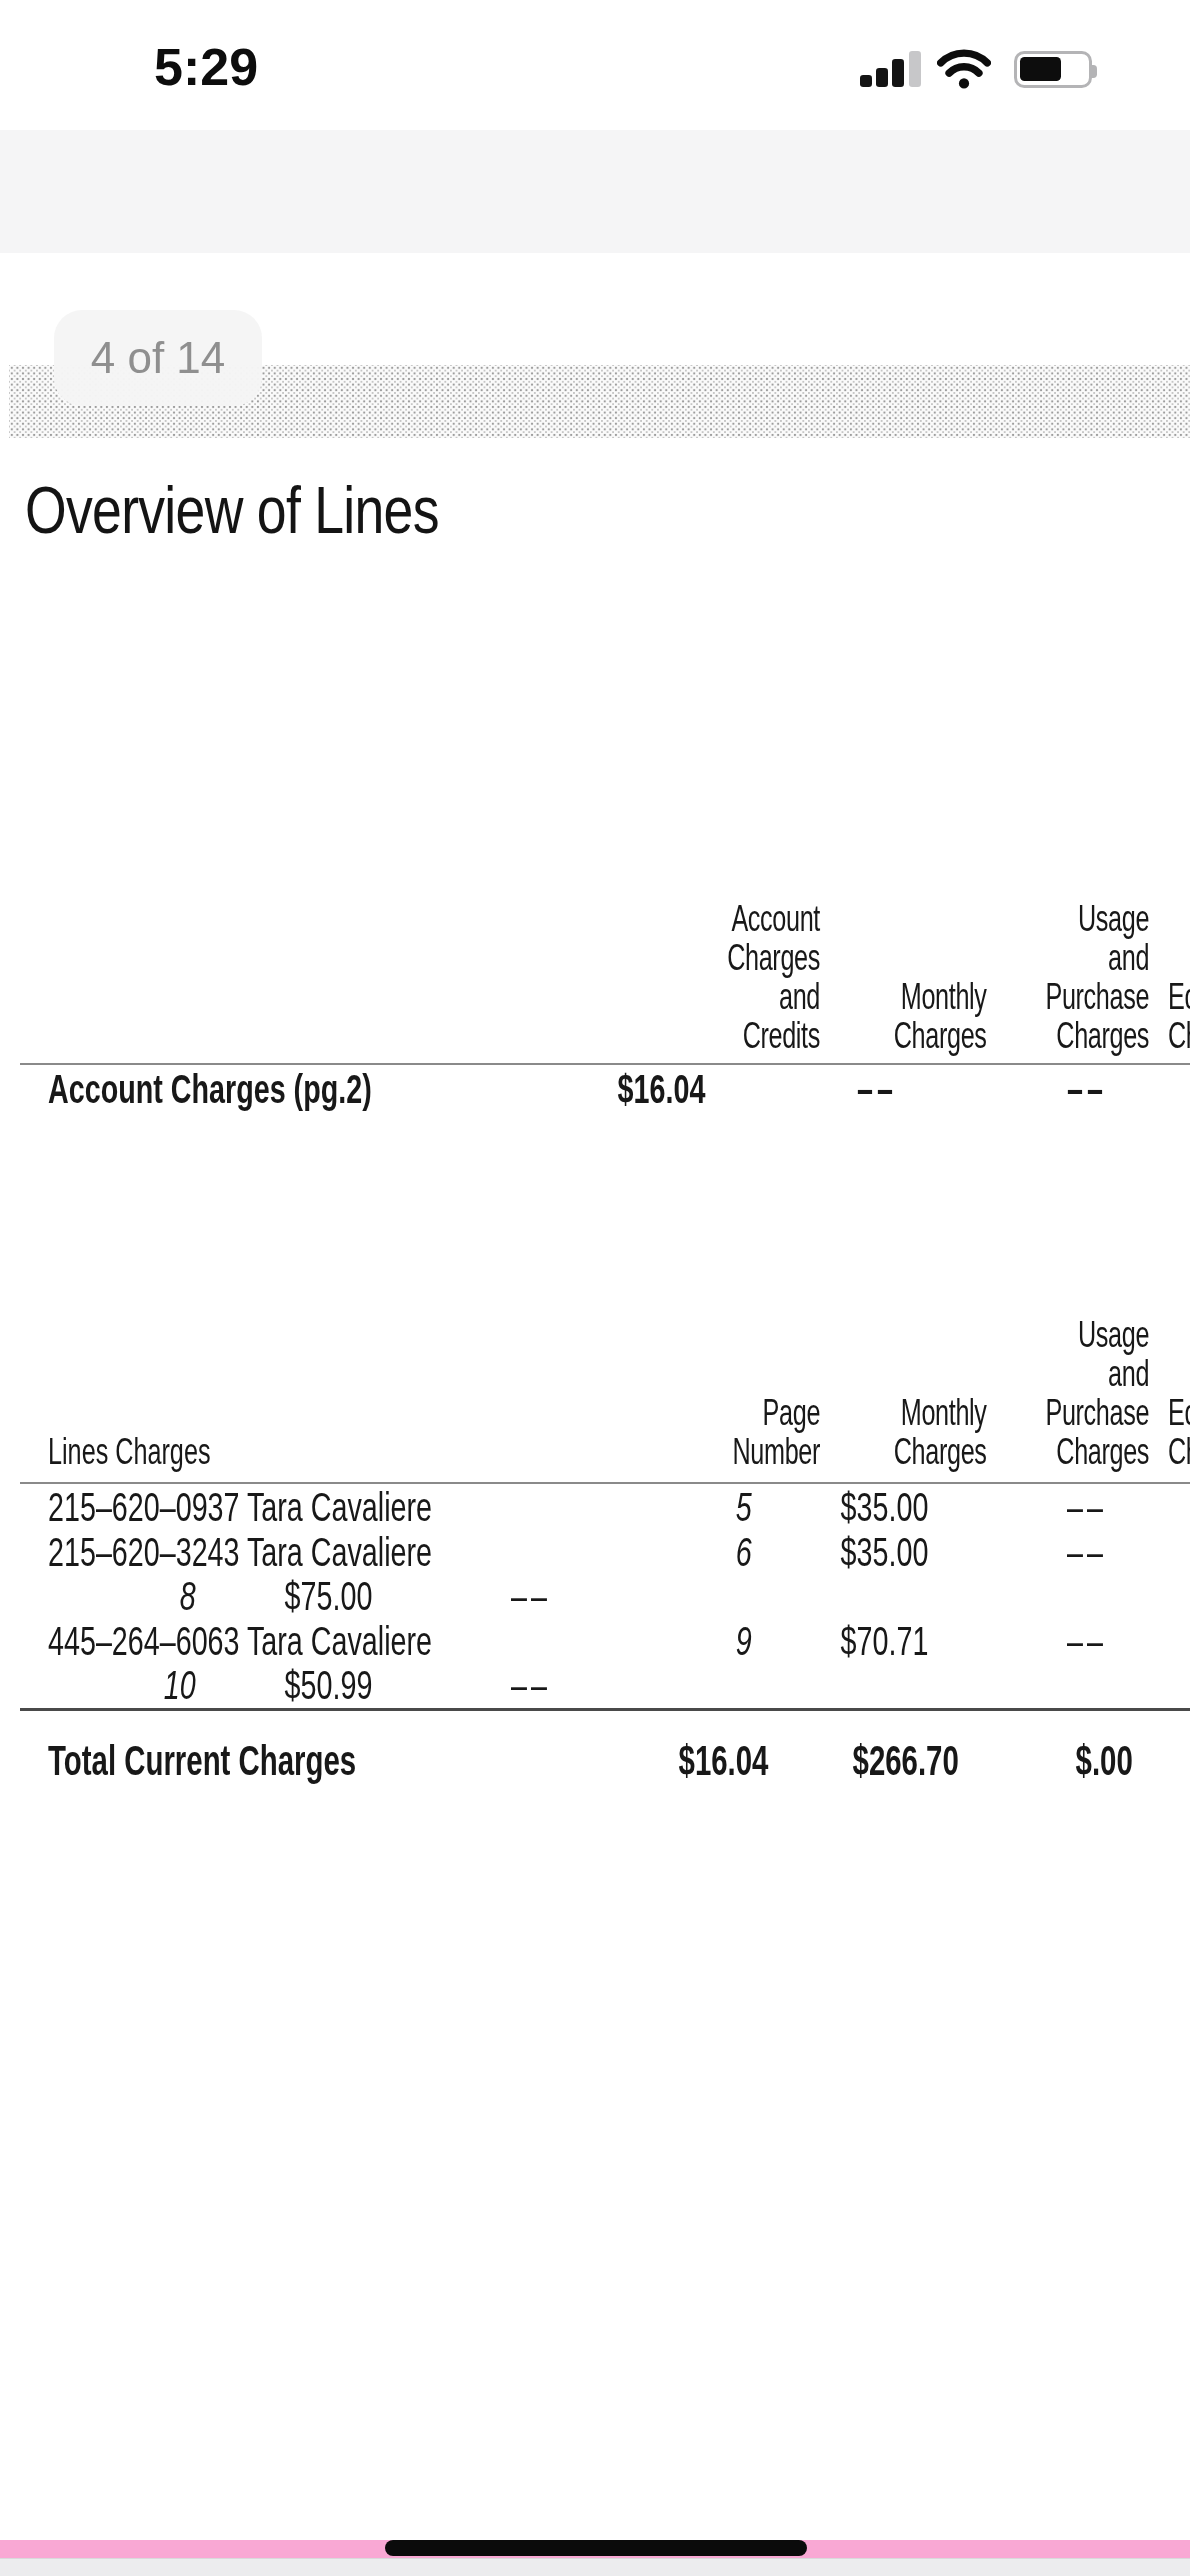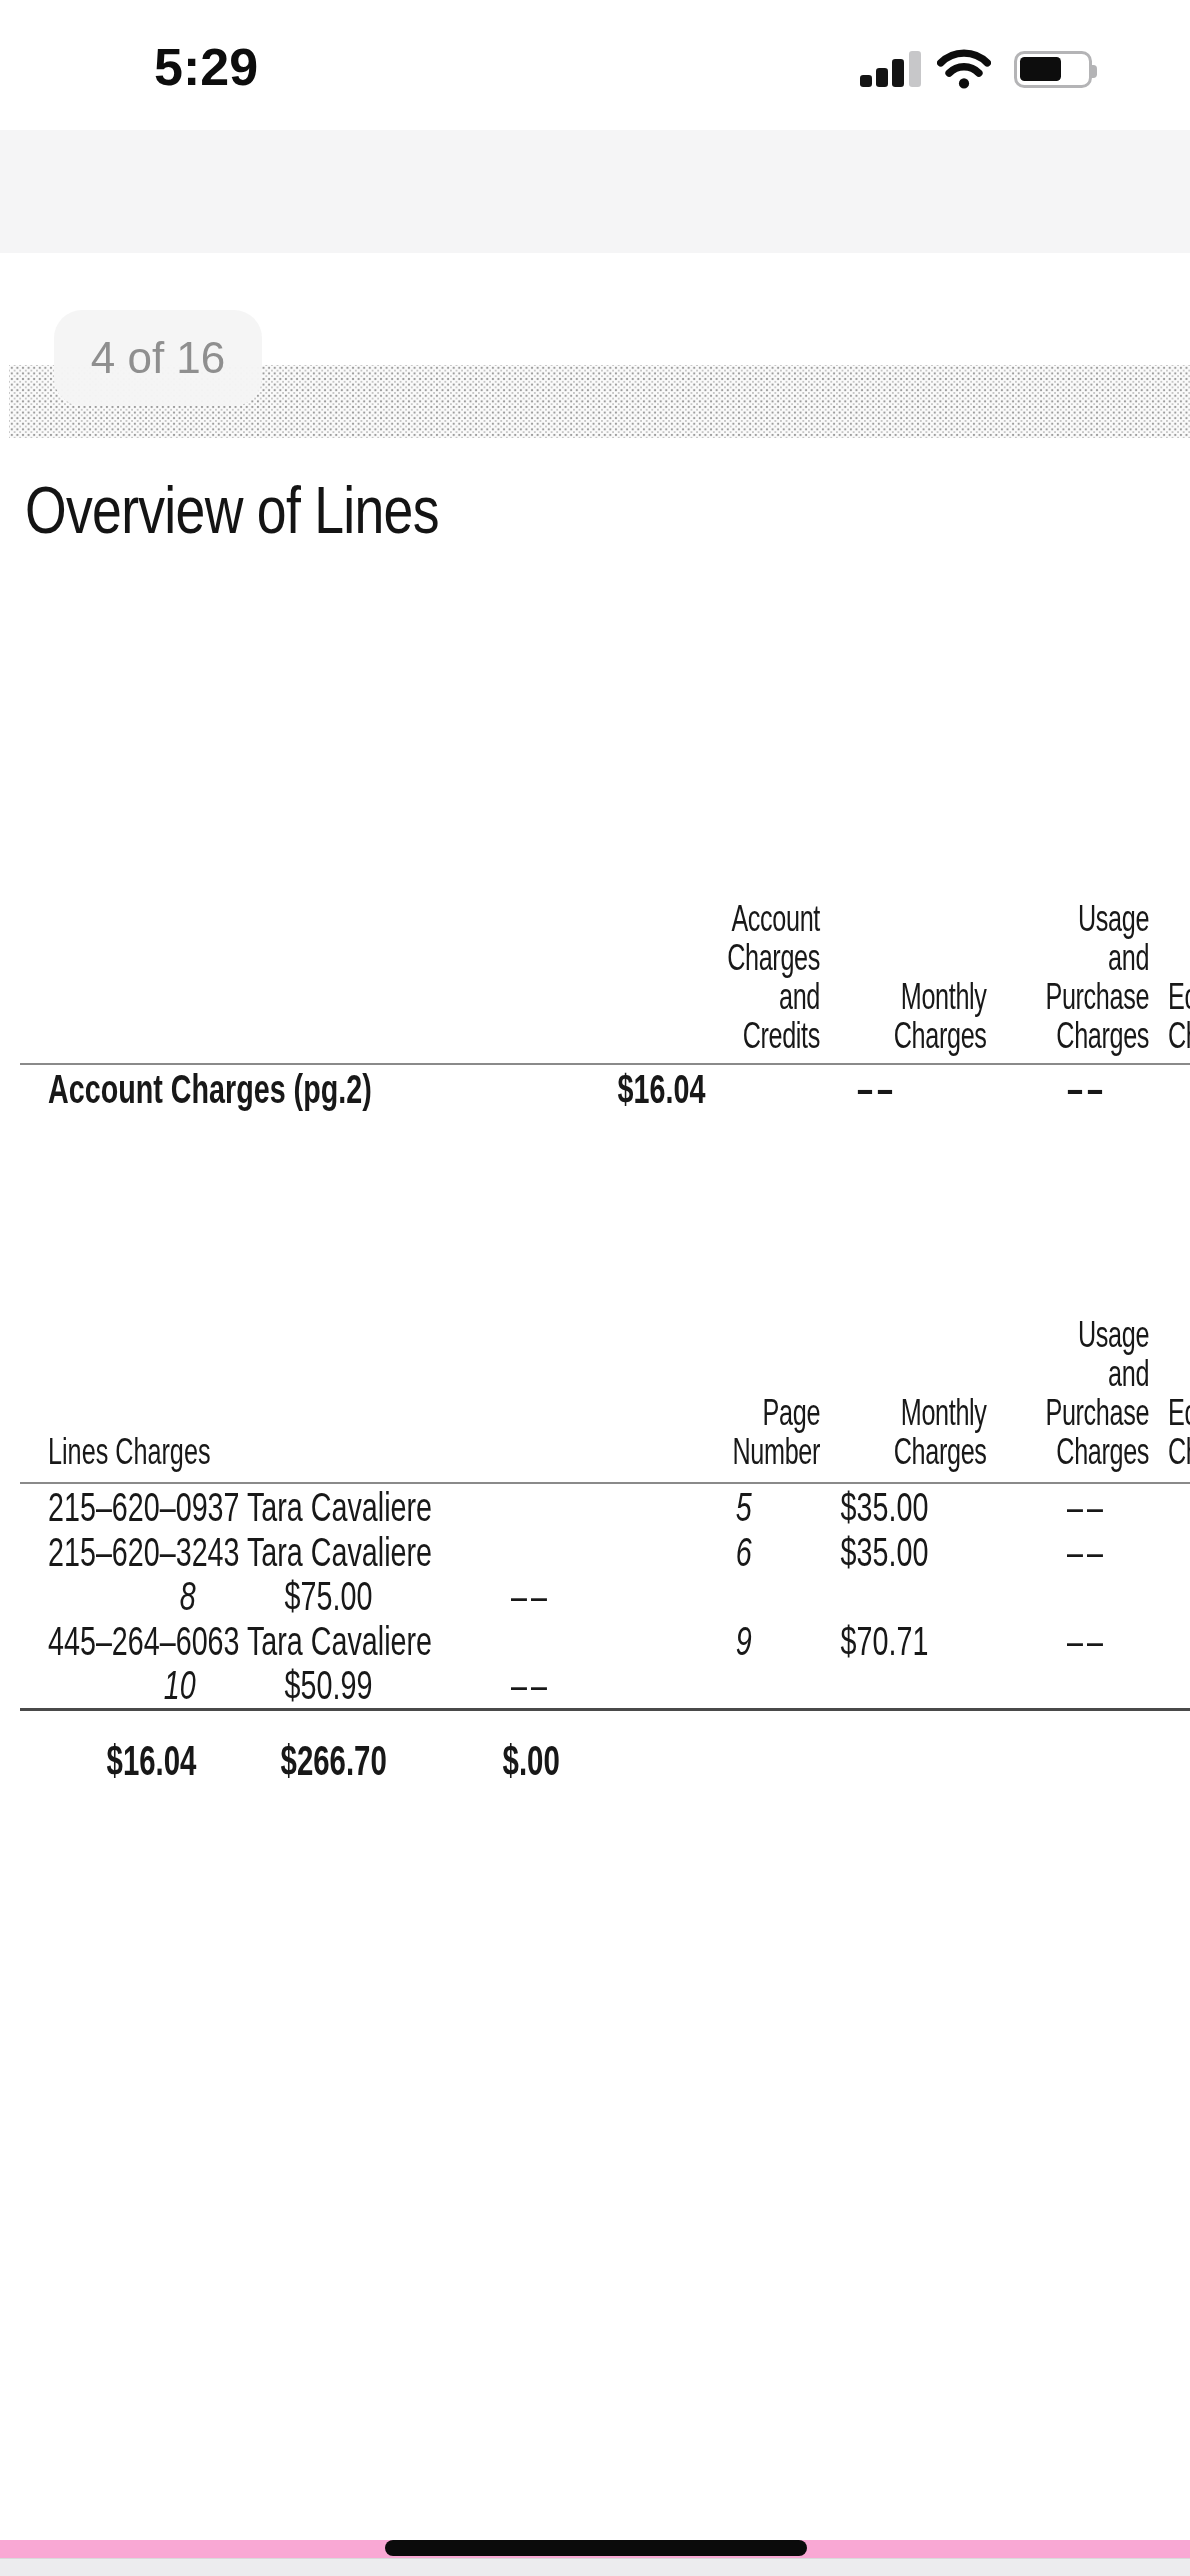--- a/index.html
+++ b/index.html
@@ -141,21 +141,21 @@
           <text x="32" y="43" text-anchor="middle" font-family="Liberation Sans, sans-serif" font-size="34" font-weight="700" fill="#0d0d0d">?</text>
         </svg>
       </span>
     </button>
   </div>
 
   <div class="doc">
 
     <div class="stripe"></div>
     <div class="page-badge">
-      <span>4 of 16</span>
+      <span>4 of 14</span>
     </div>
 
     <div class="doc-heading">
       <span class="cx ox-l">Overview of Lines</span>
     </div>
 
     <div class="bill">
 
       <div class="hrow t1-head">
         <div class="cell c-label"></div>
@@ -226,20 +226,21 @@
       <div class="trow t2-row4">
         <div class="c-b padded-page"><span class="cx ox-r pagenum">10</span></div>
         <div class="c-c padded-money-c"><span class="cx ox-r">$50.99</span></div>
         <div class="c-d padded-dash"><span class="cx ox-r dash">––</span></div>
         <div class="c-e"><span class="cx ox-l equip-val"></span></div>
       </div>
 
       <div class="rule rule3"></div>
 
       <div class="trow total-row">
+        <div class="c-label"><span class="cx ox-l">Total Current Charges</span></div>
         <div class="c-b padded-money-b2"><span class="cx ox-r">$16.04</span></div>
         <div class="c-c padded-money-c"><span class="cx ox-r">$266.70</span></div>
         <div class="c-d padded-money-d"><span class="cx ox-r">$.00</span></div>
         <div class="c-e"></div>
       </div>
 
     </div>
   </div>
 
   <div class="bottom-strip"></div>

